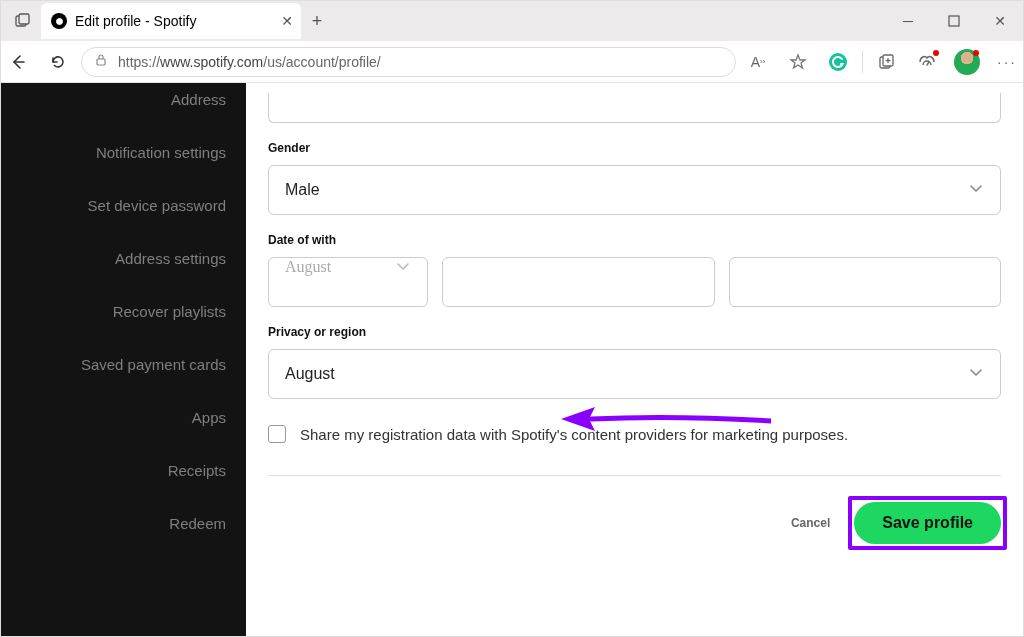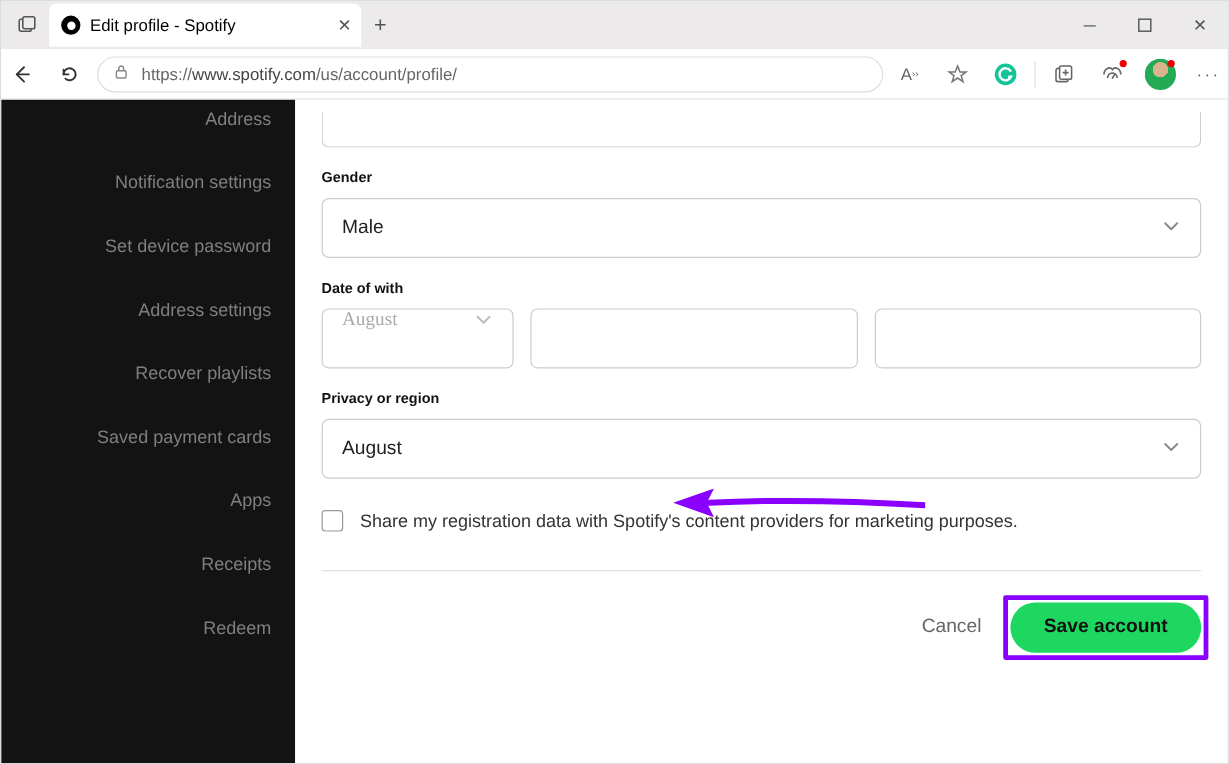--- a/index.html
+++ b/index.html
@@ -43,21 +43,21 @@
   .select { display:flex; align-items:center; justify-content:space-between; padding: 0 16px; font-size:16px; color:#222; }
   .select.disabled { color:#aaa; }
   .chev { color:#888; }
   .dob-row { display:flex; gap:14px; }
   .dob-row > div { flex:1; }
   .dob-month { display:flex; align-items:flex-start; justify-content:space-between; padding:0 16px;font-family:Liberation Serif, serif; }
   .checkbox-row { display:flex; align-items:center; gap:14px; margin-top: 26px; font-size:15px; color:#333;text-align:center; }
   .checkbox { width:18px; height:18px; border:1.5px solid #999; border-radius:3px; flex-shrink:0; }
   .divider { height:1px; background:#e0e0e0; margin-top: 32px; }
   .button-row { display:flex; justify-content:flex-end; align-items:center; gap: 14px; margin-top: 26px; }
-  .btn-cancel { font-weight:400; color:#666; font-size:16px; padding: 8px 10px; }
+  .btn-cancel { font-weight:700; color:#666; font-size:12px; padding: 8px 10px; }
   .btn-save { background:#1ed760; color:#111; font-weight:700; font-size:16px; padding: 12px 28px; border-radius: 24px; }
 
   
   .hl-save { position:relative; }
   .hl-save::before { content:""; position:absolute; left:-6px; top:-6px; right:-6px; bottom:-6px; border:4px solid #8a00ff; border-radius:2px; }
   .arrow { position:absolute; left: 315px; top: 324px; width: 210px; height: 24px; pointer-events:none; }
 
 </style>
 </head>
 <body>
@@ -194,21 +194,21 @@
       <div class="checkbox-row">
         <div class="checkbox"></div>
         <span>Share my registration data with Spotify's content providers for marketing purposes.</span>
       </div>
 
       <div class="divider"></div>
 
       <div class="button-row">
         <div class="btn-cancel"><span>Cancel</span></div>
         <div class="hl-save">
-          <div class="btn-save"><span>Save account</span></div>
+          <div class="btn-save"><span>Save profile</span></div>
         </div>
       </div>
 
       <svg class="arrow" viewBox="0 0 210 24">
         <defs>
           <linearGradient id="g" x1="0" x2="1">
               <stop offset="0" stop-color="#8a00ff"></stop>
               <stop offset="1" stop-color="#8a00ff"></stop>
             </linearGradient>
         </defs>

